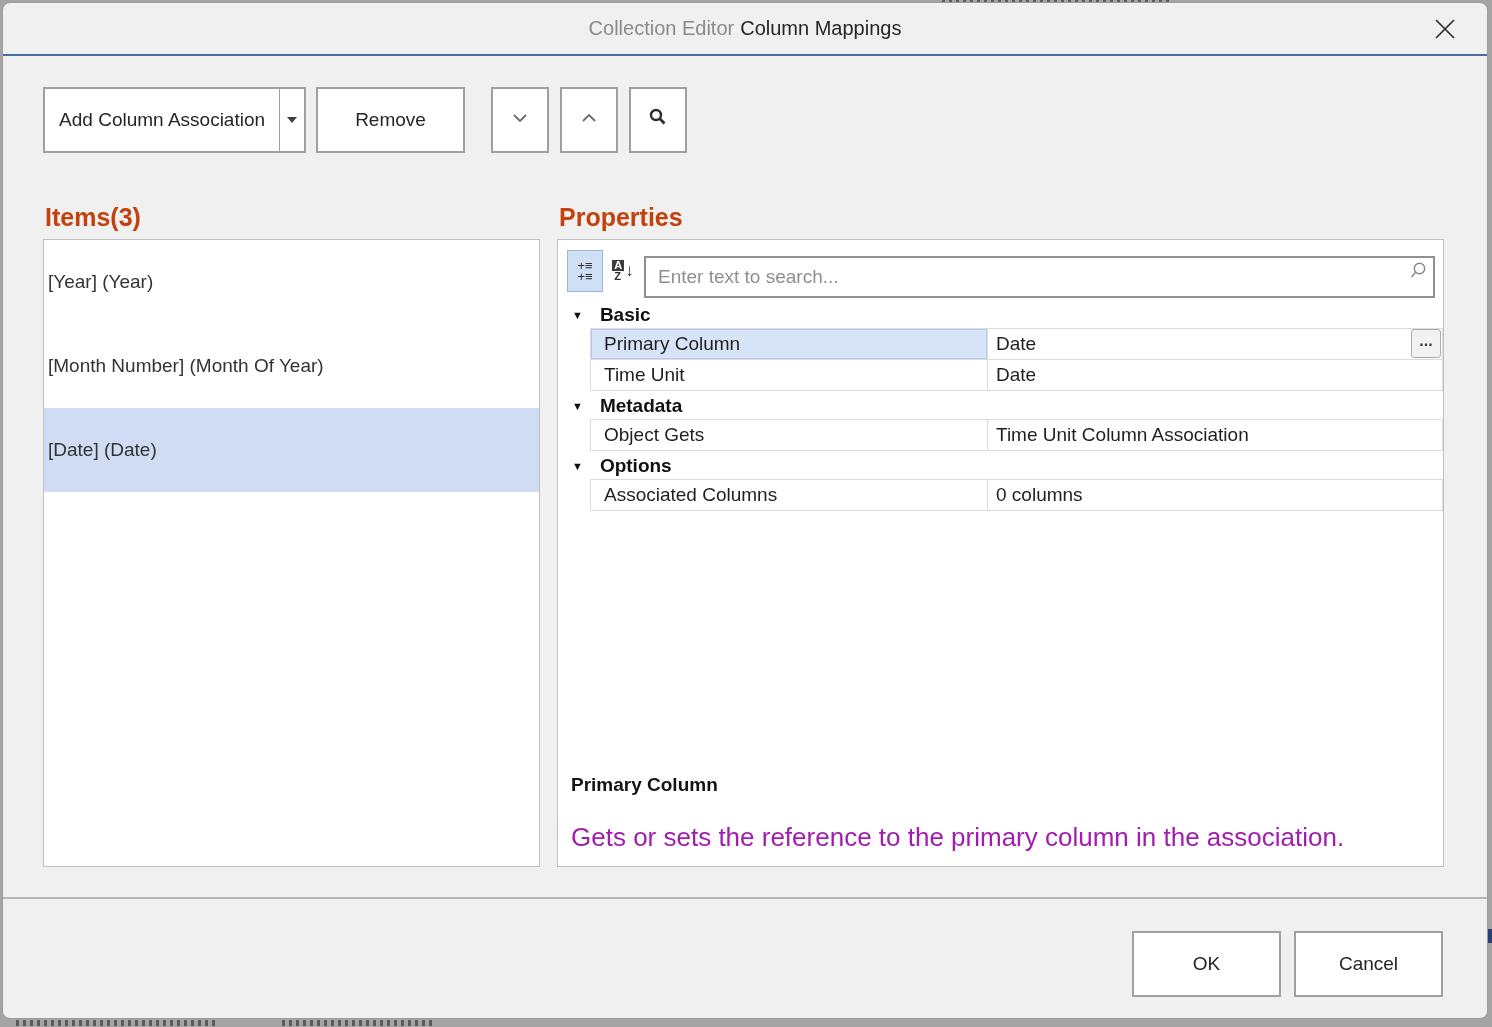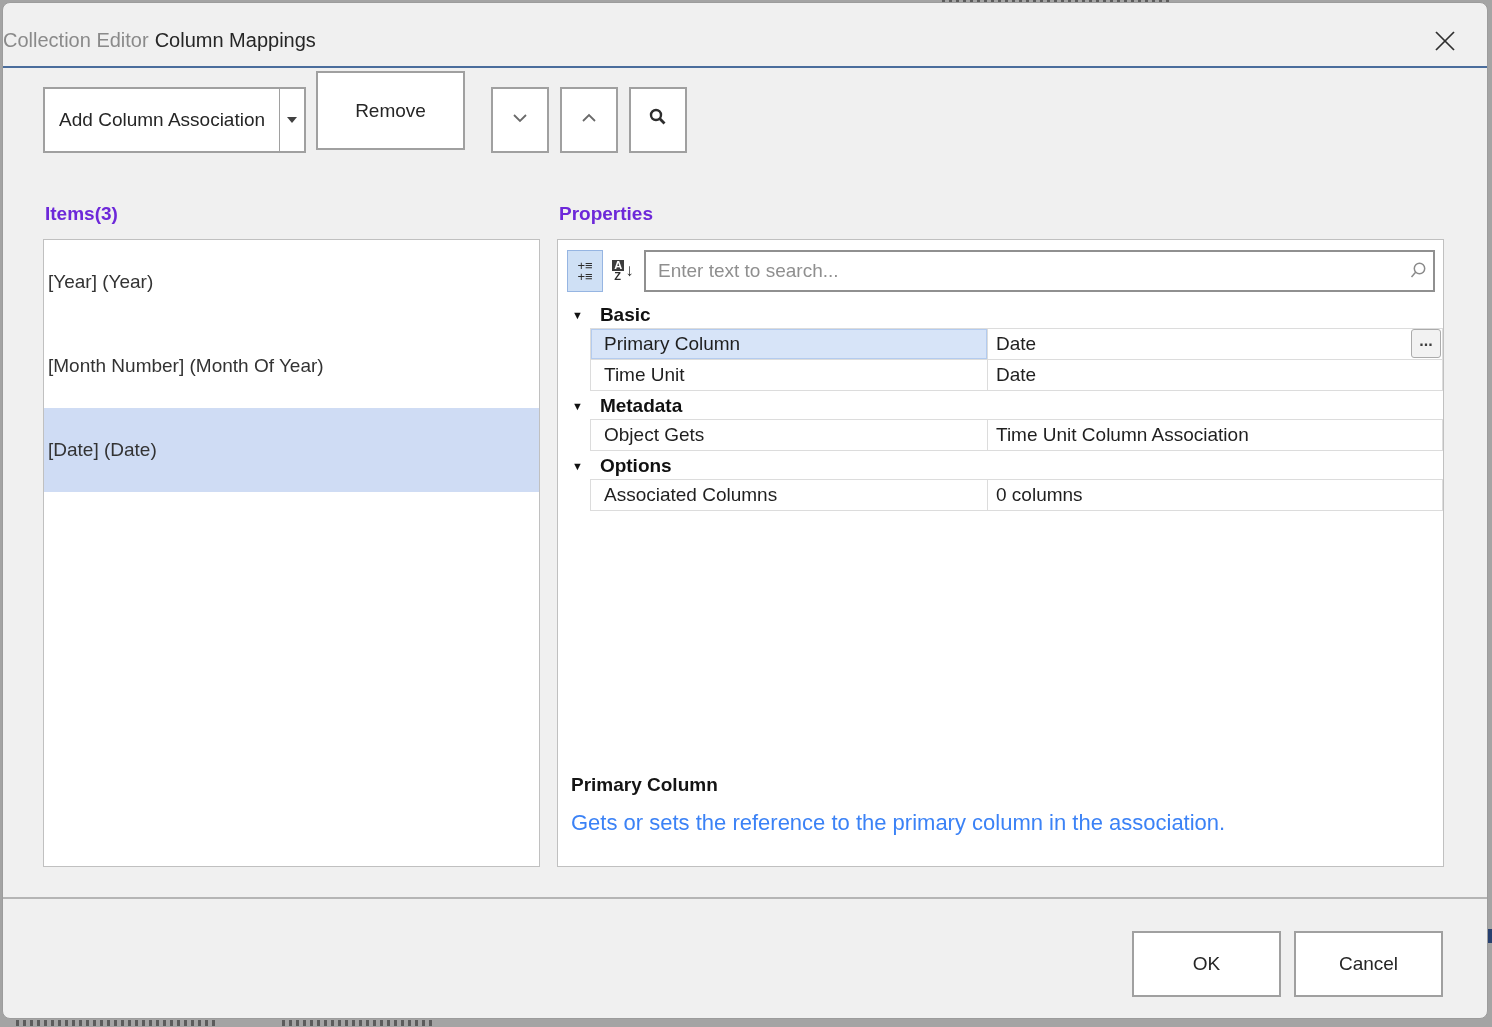--- a/index.html
+++ b/index.html
@@ -11,23 +11,23 @@
     overflow:hidden;
     color:#1f1f1f;
   }
   
   .dialog {
     position:absolute; left:2px; top:2px; width:1486px; height:1017px;
     background:#f0f0f0; border:1px solid #9c9c9c; border-radius:8px;
     overflow:hidden;
   }
   .titlebar {
-    position:absolute; left:0; top:12px; right:0; height:53px;
+    position:absolute; left:0; top:0; right:0; height:53px;
     border-bottom:2px solid #4a6d9c;
-    display:flex; align-items:center; justify-content:flex-start;
+    display:flex; align-items:center; justify-content:center;
   }
   .title { font-size:20px; }
   .title .t-gray { color:#8a8a8a; }
   .title .t-dark { color:#262626; margin-left:6px; }
   .close-btn {
     position:absolute; right:24px; top:12px; width:36px; height:32px;
     display:flex; align-items:center; justify-content:center; cursor:pointer;
   }
   
   .btn {
@@ -38,27 +38,27 @@
   .split-btn { left:40px; top:84px; width:263px; height:66px; padding:0;align-items:flex-end; }
   .split-main { width:236px; height:100%; display:flex; align-items:center; justify-content:center; }
   .split-arrow {
     width:25px; height:100%; border-left:1px solid #a0a0a0;
     display:flex; align-items:center; justify-content:center;
   }
   .caret-down {
     width:0; height:0; border-left:5px solid transparent; border-right:5px solid transparent;
     border-top:6px solid #404040;
   }
-  .remove-btn { left:313px; top:68px; width:149px; height:79px; }
+  .remove-btn { left:313px; top:84px; width:149px; height:66px; }
   .sm-btn { top:84px; width:58px; height:66px; }
   .btn-down { left:488px; }
   .btn-up   { left:557px; }
   .btn-find { left:626px; }
   
-  .panel-header { position:absolute; font-size:19px; font-weight:bold; color:#6d28d9; }
+  .panel-header { position:absolute; font-size:25px; font-weight:bold; color:#c2410c; }
   .items-header { left:42px; top:200px; }
   .props-header { left:556px; top:200px; }
   
   .items-list {
     position:absolute; left:40px; top:236px; width:497px; height:628px;
     background:#fff; border:1px solid #c0c0c0; overflow:hidden;
   }
   .item-row {
     height:84px; display:flex; align-items:center; padding-left:4px;
     font-size:19px; color:#333; cursor:pointer;
@@ -77,21 +77,21 @@
   }
   .toggle-cat { left:9px; background:#cfe0f5; border-color:#96b5e2; }
   .toggle-sort { left:47px; background:transparent; }
   .cat-icon { font-size:13px; line-height:11px; color:#2d2d2d; letter-spacing:0; text-align:left; }
   .sort-icon { display:flex; align-items:center; }
   .sort-letters { display:flex; flex-direction:column; line-height:11px; font-size:11px; font-weight:bold; }
   .sort-a { background:#3c3c3c; color:#fff; padding:0 2px; }
   .sort-z { color:#2d2d2d; padding:0 2px; }
   .sort-arrow { font-size:17px; color:#2d2d2d; margin-left:1px; }
   .pg-search {
-    position:absolute; left:86px; top:10px; width:791px; height:42px;
+    position:absolute; left:86px; top:16px; width:791px; height:42px;
     border:2px solid #909090; background:#fff; font-size:19px; color:#2a2a2a;
     padding:0 36px 0 12px; font-family:"Liberation Sans", sans-serif; outline:none;
   }
   .pg-search::placeholder { color:#8f8f8f; }
   .search-glyph { position:absolute; left:849px; top:21px; pointer-events:none; }
   
   .pg-grid { position:absolute; left:0; top:60px; right:0; }
   .pg-cat {
     height:29px; display:flex; align-items:center; cursor:pointer;
   }
@@ -113,21 +113,21 @@
   .ellipsis-btn {
     position:absolute; right:1px; top:0px; width:30px; height:29px;
     background:#f2f2f2; border:1px solid #ababab; border-radius:3px;
     display:flex; align-items:center; justify-content:center;
     font-size:16px; font-weight:bold; color:#3d3d3d; line-height:10px;
     padding-bottom:6px; cursor:pointer;
   }
   
   .pg-desc { position:absolute; left:13px; right:16px; top:534px; }
   .pg-desc-title { font-size:19px; font-weight:bold; color:#141414; }
-  .pg-desc-text { margin-top:14px; font-size:22px; color:#3b82f6; }
+  .pg-desc-text { margin-top:26px; font-size:26px; color:#a21caf; }
   
   .footer-line { position:absolute; left:0; right:0; top:894px; height:2px; background:#b5b5b5; }
   .ok-btn { left:1129px; top:928px; width:149px; height:66px; }
   .cancel-btn { left:1291px; top:928px; width:149px; height:66px; }
   
   .frag { position:absolute; background:repeating-linear-gradient(90deg,#5c5c5c 0 3px,#a4a4a4 3px 7px); }
   .frag-top { left:942px; top:0; width:230px; height:3px; }
   .frag-bottom-1 { left:16px; top:1020px; width:200px; height:6px; }
   .frag-bottom-2 { left:282px; top:1020px; width:150px; height:6px; }
   .frag-blue { position:absolute; left:1487px; top:929px; width:5px; height:14px; background:#27406f; }

